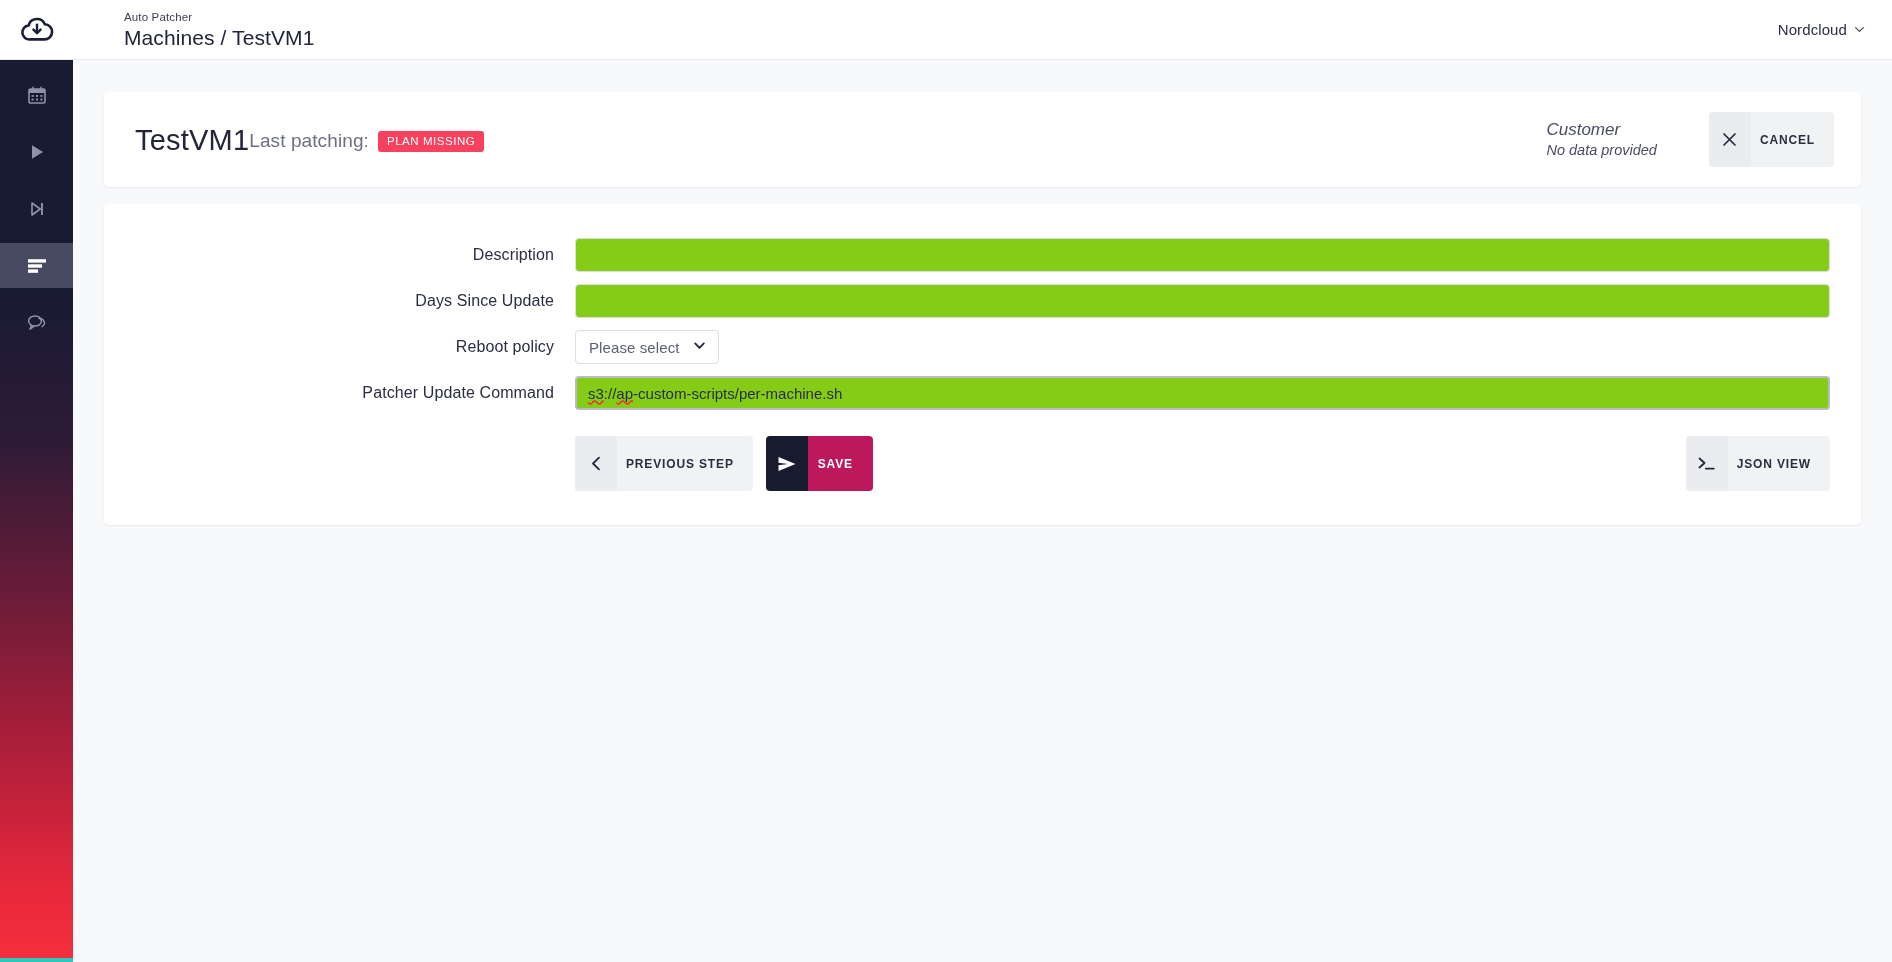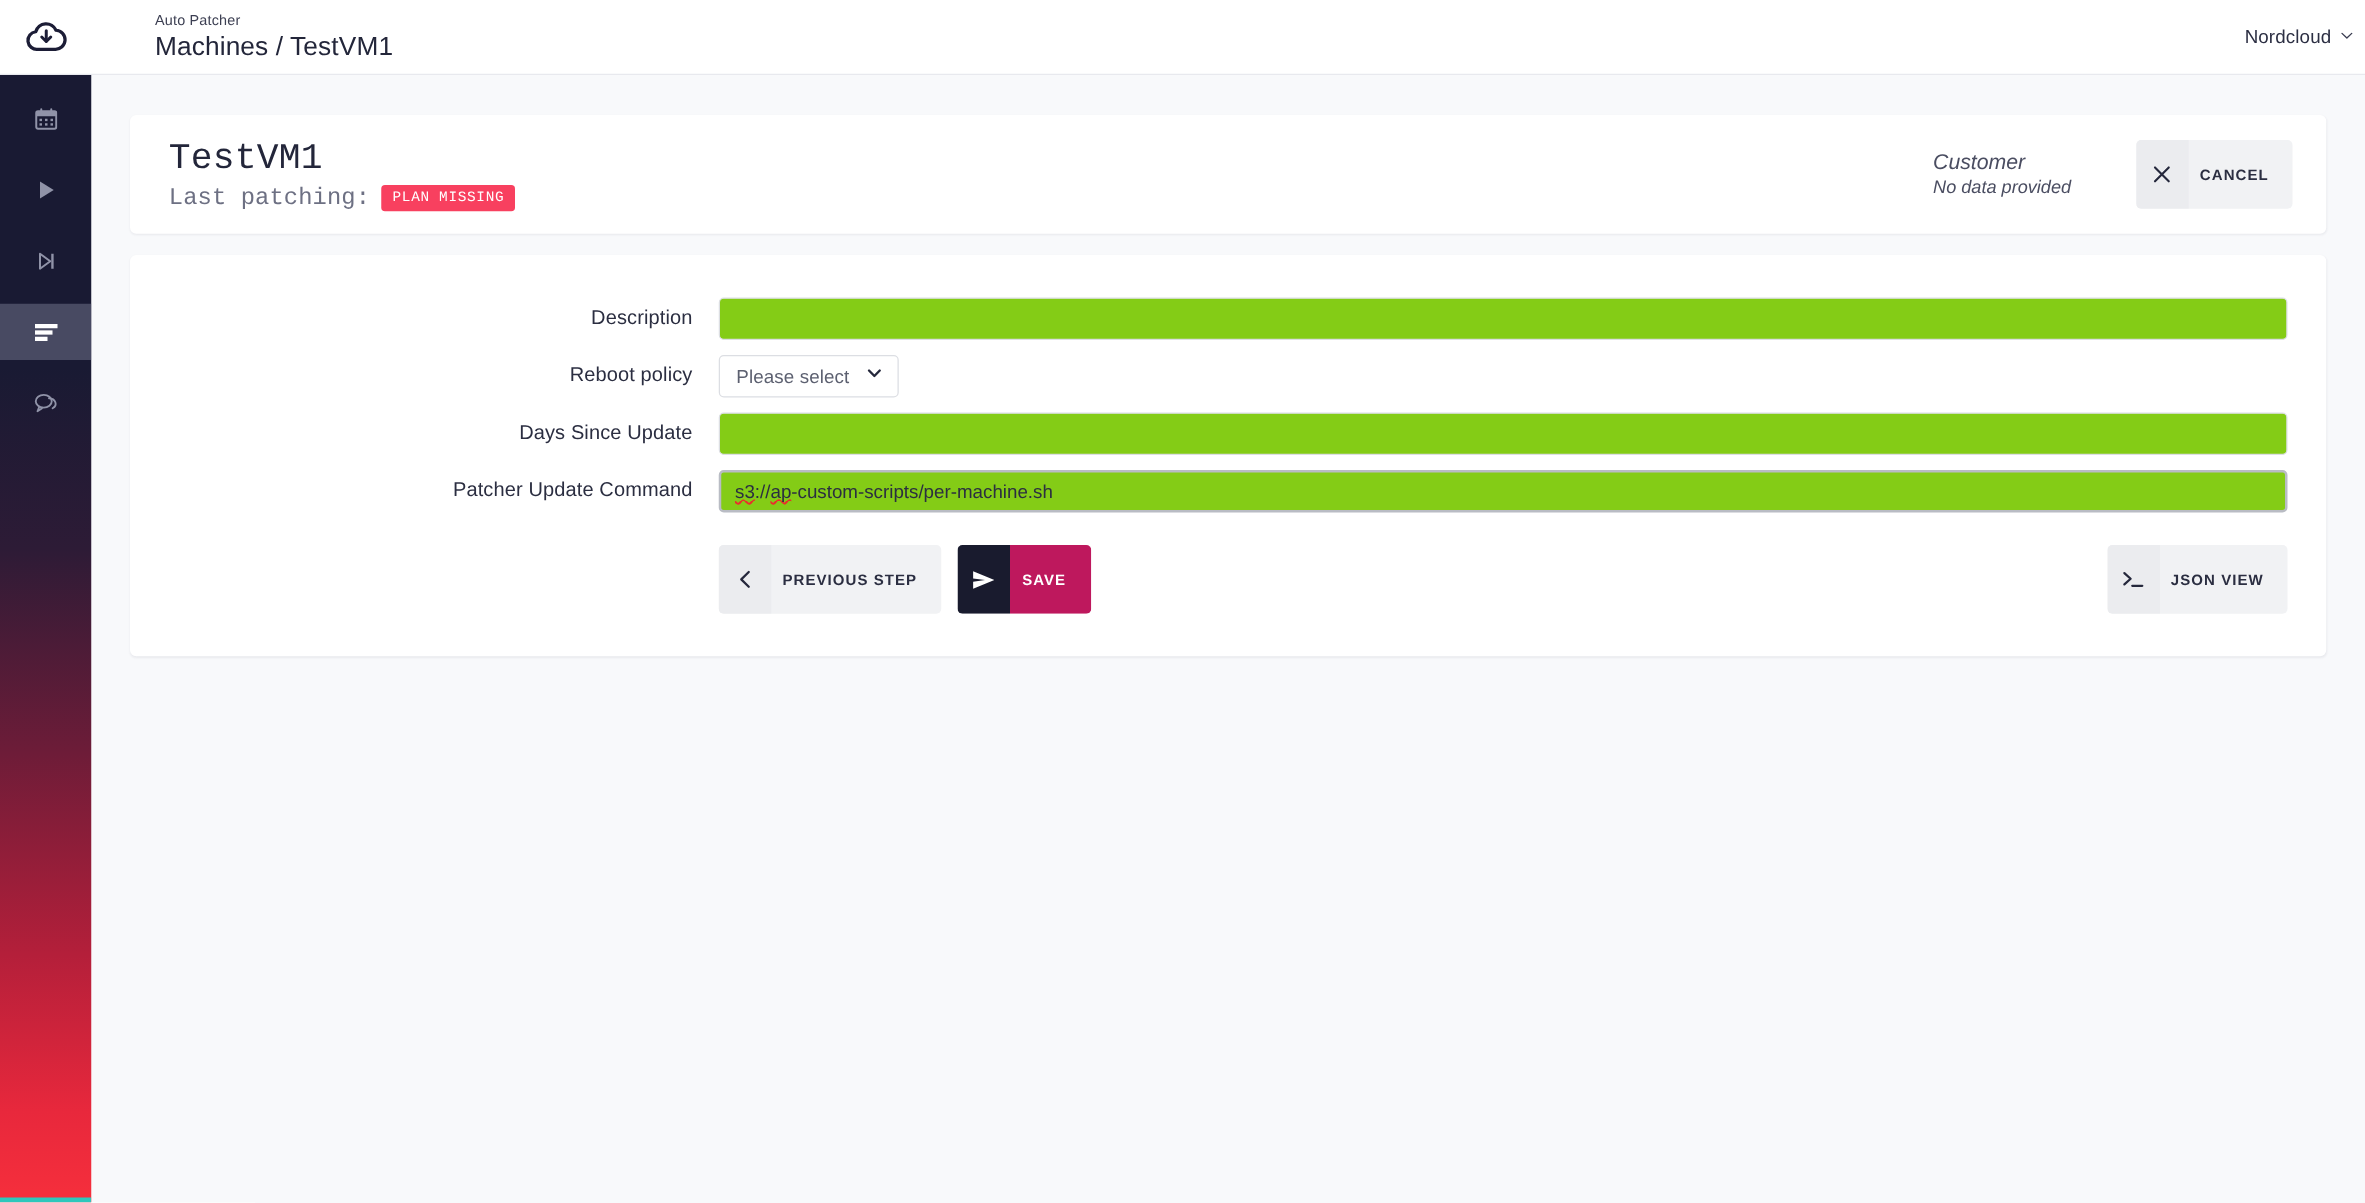--- a/index.html
+++ b/index.html
@@ -63,21 +63,21 @@
     line-height: 25px;
     letter-spacing: .1px;
   }
 
   .topbar-spacer { flex: 1 1 auto; }
 
   .user-menu {
     display: flex;
     align-items: flex-start;
     gap: 7px;
-    padding-right: 9px;
+    padding-right: 27px;
     cursor: pointer;
   }
   .user-menu-label {
     font-size: 15px;
     color: #2c2f43;
     letter-spacing: .1px;
   }
   .chev-sm {
     width: 11px; height: 11px;
     display: block;
@@ -136,21 +136,21 @@
   }
 
   
   .card-head {
     height: 95px;
     display: flex;
     align-items: center;
     padding: 0 27px 0 31px;
     margin-bottom: 17px;
   }
-  .head-left { display: flex; flex-direction: column; justify-content: center; font-family: Liberation Mono, monospace; }
+  .head-left { display: flex; flex-direction: row; justify-content: center; }
   .machine-name {
     font-size: 29px;
     font-weight: 400;
     color: #23263a;
     line-height: 34px;
     letter-spacing: .2px;
   }
   .lastpatch-row {
     display: flex;
     align-items: center;
@@ -432,41 +432,41 @@
     <div class="card card-form">
 
       <div class="form-row">
         <div class="form-label">Description</div>
         <div class="field-wrap">
           <input class="txt-input" type="text" value="" style="">
         </div>
       </div>
 
       <div class="form-row">
+        <div class="form-label">Days Since Update</div>
+        <div class="field-wrap">
+          <input class="txt-input" type="text" value="" style="">
+        </div>
+      </div>
+
+      <div class="form-row">
         <div class="form-label">Reboot policy</div>
         <div class="field-wrap">
           <div class="select-box">
             <span class="select-value">Please select</span>
             <span>
               <svg width="13" height="13" viewBox="0 0 13 13" fill="none">
                 <path d="M2.2 4.4 6.5 8.8 10.8 4.4" stroke="#25283c" stroke-width="1.9" stroke-linecap="round" stroke-linejoin="round"></path>
               </svg>
             </span>
           </div>
         </div>
       </div>
 
       <div class="form-row">
-        <div class="form-label">Days Since Update</div>
-        <div class="field-wrap">
-          <input class="txt-input" type="text" value="" style="">
-        </div>
-      </div>
-
-      <div class="form-row">
         <div class="form-label">Patcher Update Command</div>
         <div class="field-wrap">
           <div class="txt-input focused">
             <span class="value-text">
               <span class="spell">s3</span><span>://</span><span class="spell">ap</span><span>-custom-scripts/per-machine.sh</span>
             </span>
           </div>
         </div>
       </div>
 

